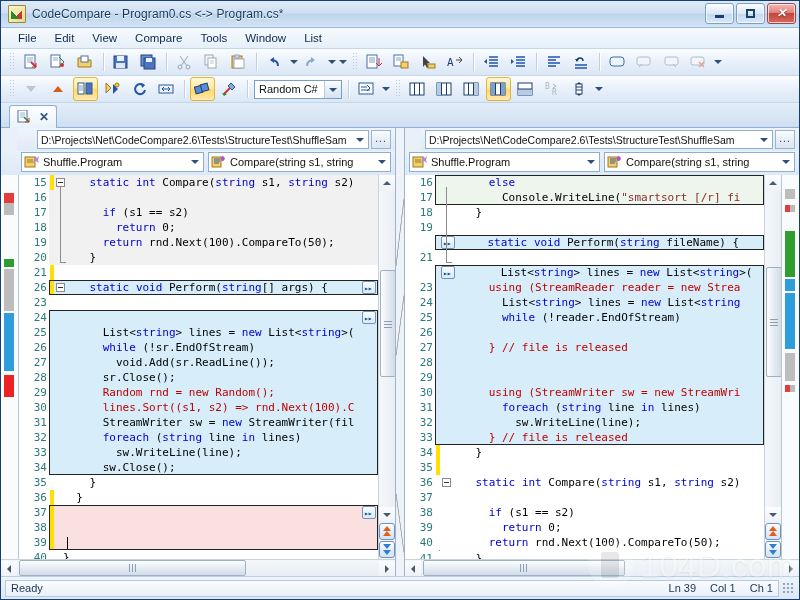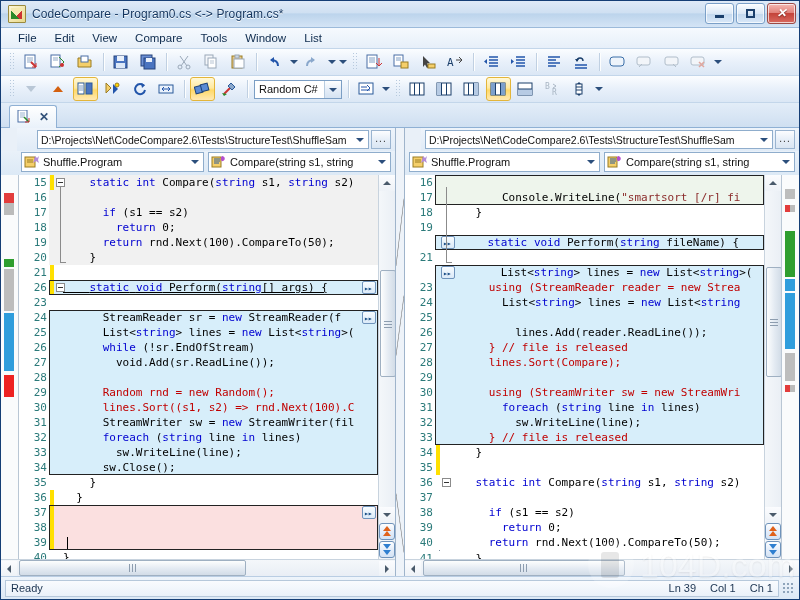--- a/index.html
+++ b/index.html
@@ -759,51 +759,51 @@
               <div class="lnmark"></div>
               <div class="ln">21</div>
               <div class="code" style="left:44px;"></div>
             </div>
             <div class="row" style="top:105px;">
               <div style="position:absolute;left:30px;right:0;top:0;height:15px;background:#d7eefa;"></div>
               <div class="lnmark"></div>
               <div class="ln">26</div>
               <div class="foldbox" style="left:37px;top:3px;"></div>
               <div class="expander" style="right:2px;top:1px;"></div>
-              <div class="code" style="left:44px;text-decoration:underline;">    <span class="kw">static</span> <span class="kw">void</span> Perform(<span class="kw">string</span>[] args) {</div>
+              <div class="code" style="left:44px;">    <span class="kw">static</span> <span class="kw">void</span> Perform(<span class="kw">string</span>[] args) {</div>
             </div>
             <div class="row" style="top:120px;">
               <div style="position:absolute;left:30px;right:0;top:0;height:15px;background:#ffffff;"></div>
               <div class="ln">23</div>
               <div class="code" style="left:44px;"></div>
             </div>
             <div class="row" style="top:135px;">
               <div style="position:absolute;left:30px;right:0;top:0;height:15px;background:#d7eefa;"></div>
               <div class="ln">24</div>
               <div class="expander" style="right:2px;top:1px;"></div>
-              <div class="code" style="left:44px;">      StreamReader sr = <span class="kw">new</span> StreamReader(f</div>
             </div>
             <div class="row" style="top:150px;">
               <div style="position:absolute;left:30px;right:0;top:0;height:15px;background:#d7eefa;"></div>
               <div class="ln">25</div>
               <div class="code" style="left:44px;">      List&lt;<span class="kw">string</span>&gt; lines = <span class="kw">new</span> List&lt;<span class="kw">string</span>&gt;(</div>
             </div>
             <div class="row" style="top:165px;">
               <div style="position:absolute;left:30px;right:0;top:0;height:15px;background:#d7eefa;"></div>
               <div class="ln">26</div>
               <div class="code" style="left:44px;">      <span class="kw">while</span> (!sr.EndOfStream)</div>
             </div>
             <div class="row" style="top:180px;">
               <div style="position:absolute;left:30px;right:0;top:0;height:15px;background:#d7eefa;"></div>
               <div class="ln">27</div>
               <div class="code" style="left:44px;">        void.Add(sr.ReadLine());</div>
             </div>
             <div class="row" style="top:195px;">
               <div style="position:absolute;left:30px;right:0;top:0;height:15px;background:#d7eefa;"></div>
               <div class="ln">28</div>
+              <div class="code" style="left:44px;">      sr.Close();</div>
             </div>
             <div class="row" style="top:210px;">
               <div style="position:absolute;left:30px;right:0;top:0;height:15px;background:#d7eefa;"></div>
               <div class="ln">29</div>
               <div class="code" style="left:44px;"><span class="chg">      Random rnd = new Random();</span></div>
             </div>
             <div class="row" style="top:225px;">
               <div style="position:absolute;left:30px;right:0;top:0;height:15px;background:#d7eefa;"></div>
               <div class="ln">30</div>
               <div class="code" style="left:44px;"><span class="chg">      lines.Sort((s1, s2) =&gt; rnd.Next(100).C</span></div>
@@ -940,20 +940,21 @@
           <span class="cbtn"></span>
         </div>
       </div>
 
       <div class="editwrap">
         <div class="editor" id="rightEditor">
             <div class="dotline"></div>
             <div class="row" style="top:0px;">
               <div style="position:absolute;left:30px;right:0;top:0;height:15px;background:#eef5ec;"></div>
               <div class="ln">16</div>
+              <div class="code" style="left:44px;">      <span class="kw">else</span></div>
             </div>
             <div class="row" style="top:15px;">
               <div style="position:absolute;left:30px;right:0;top:0;height:15px;background:#eef5ec;"></div>
               <div class="ln">17</div>
               <div class="code" style="left:44px;">        Console.WriteLine(<span class="str">"smartsort [/r] fi</span></div>
             </div>
             <div class="row" style="top:30px;">
               <div style="position:absolute;left:30px;right:0;top:0;height:15px;background:#ffffff;"></div>
               <div class="ln">18</div>
               <div class="code" style="left:44px;">    }</div>
@@ -985,35 +986,34 @@
               <div class="code" style="left:44px;"><span class="chg">      using (StreamReader reader = new Strea</span></div>
             </div>
             <div class="row" style="top:120px;">
               <div style="position:absolute;left:30px;right:0;top:0;height:15px;background:#d7eefa;"></div>
               <div class="ln">24</div>
               <div class="code" style="left:44px;">        List&lt;<span class="kw">string</span>&gt; lines = <span class="kw">new</span> List&lt;<span class="kw">string</span></div>
             </div>
             <div class="row" style="top:135px;">
               <div style="position:absolute;left:30px;right:0;top:0;height:15px;background:#d7eefa;"></div>
               <div class="ln">25</div>
+              <div class="code" style="left:44px;">        <span class="kw">while</span> (!reader.EndOfStream)</div>
             </div>
             <div class="row" style="top:150px;">
               <div style="position:absolute;left:30px;right:0;top:0;height:15px;background:#d7eefa;"></div>
               <div class="ln">26</div>
-              <div class="code" style="left:44px;">          lines.Add(reader.ReadLine());</div>
             </div>
             <div class="row" style="top:165px;">
               <div style="position:absolute;left:30px;right:0;top:0;height:15px;background:#d7eefa;"></div>
               <div class="ln">27</div>
               <div class="code" style="left:44px;"><span class="chg">      } </span><span class="cmt">// file is released</span></div>
             </div>
             <div class="row" style="top:180px;">
               <div style="position:absolute;left:30px;right:0;top:0;height:15px;background:#d7eefa;"></div>
               <div class="ln">28</div>
-              <div class="code" style="left:44px;"><span class="chg">      lines.Sort(Compare);</span></div>
             </div>
             <div class="row" style="top:195px;">
               <div style="position:absolute;left:30px;right:0;top:0;height:15px;background:#d7eefa;"></div>
               <div class="ln">29</div>
               <div class="code" style="left:44px;"></div>
             </div>
             <div class="row" style="top:210px;">
               <div style="position:absolute;left:30px;right:0;top:0;height:15px;background:#d7eefa;"></div>
               <div class="ln">30</div>
               <div class="code" style="left:44px;"><span class="chg">      using (StreamWriter sw = new StreamWri</span></div>

